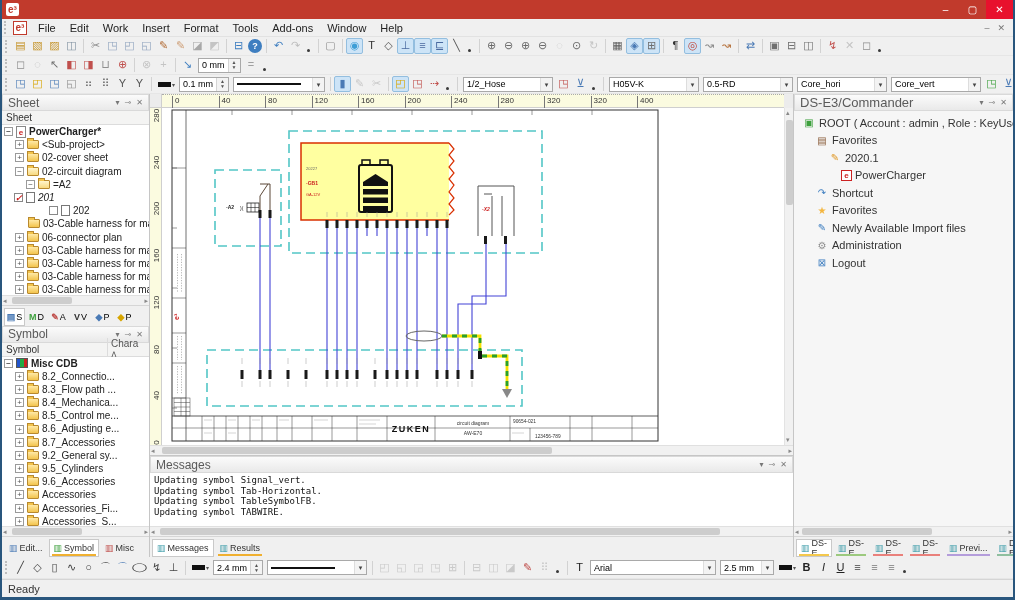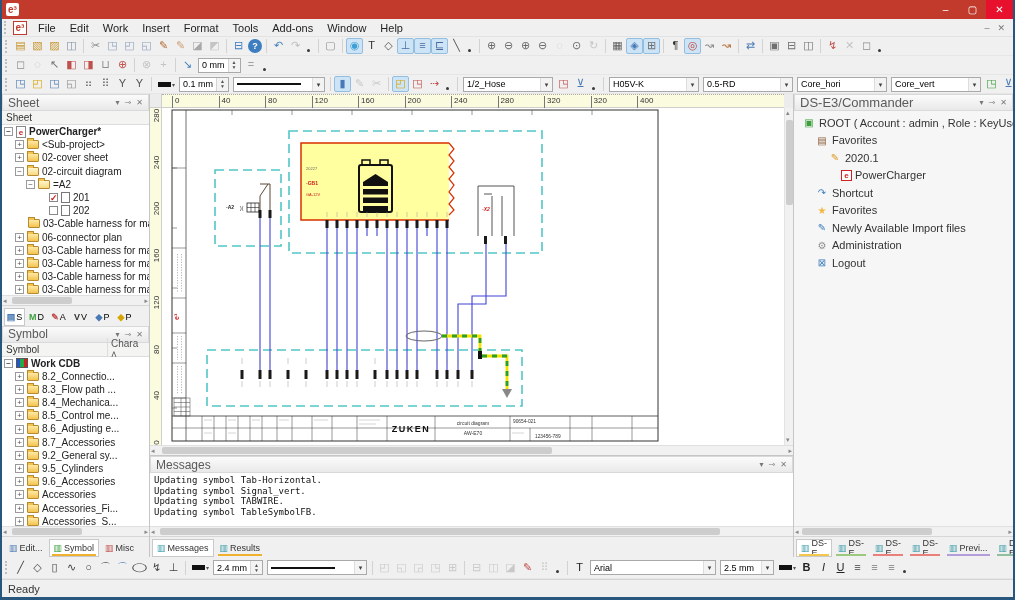--- a/index.html
+++ b/index.html
@@ -312,21 +312,21 @@
           <div class="trow" style="padding-left: 13px;">
             <span class="texp">−</span>
             <span class="ifold open"></span>
             <span>02-circuit diagram</span>
           </div>
           <div class="trow" style="padding-left: 24px;">
             <span class="texp">−</span>
             <span class="ifold open"></span>
             <span>=A2</span>
           </div>
-          <div class="trow" style="padding-left: 35px;">
+          <div class="trow" style=" font-style: italic;">
             <span class="tspace"></span>
             <span class="cb ck"></span>
             <span class="ipage"></span>
             <span>201</span>
           </div>
           <div class="trow" style="padding-left: 35px;">
             <span class="tspace"></span>
             <span class="cb"></span>
             <span class="ipage"></span>
             <span>202</span>
@@ -403,21 +403,21 @@
         </span>
       </div>
       <div class="colhdr">
         <span>Symbol</span>
         <span class="c2"><span>Chara</span> ˄</span>
       </div>
       <div class="tree" id="symbol-tree">
           <div class="trow bold" style="padding-left: 2px;">
             <span class="texp">−</span>
             <span class="icdb"></span>
-            <span>Work CDB</span>
+            <span>Misc CDB</span>
           </div>
           <div class="trow" style="padding-left: 13px;">
             <span class="texp">+</span>
             <span class="ifold"></span>
             <span>8.2_Connectio...</span>
           </div>
           <div class="trow" style="padding-left: 13px;">
             <span class="texp">+</span>
             <span class="ifold"></span>
             <span>8.3_Flow path ...</span>
@@ -797,24 +797,24 @@
       <div class="msgs">
         <div class="panelhdr">
           <span>Messages</span>
           <span class="phbtns">
             <span>▾</span>
             <span>⊸</span>
             <span>✕</span>
           </span>
         </div>
         <div class="msgbody" id="msg-body">
+            <div>Updating symbol Signal_vert.</div>
             <div>Updating symbol Tab-Horizontal.</div>
-            <div>Updating symbol Signal_vert.</div>
+            <div>Updating symbol TableSymbolFB.</div>
             <div>Updating symbol TABWIRE.</div>
-            <div>Updating symbol TableSymbolFB.</div>
           </div>
         <div class="hscroll">
           <span class="sarr" style="left:1px">◂</span>
           <span class="hthumb" style="left:10px;width:560px"></span>
         </div>
         <div class="tabstrip" id="msg-tabs">
             <span class="tab active">
               <span class="tabic" style="color: rgb(58, 155, 168);">▥</span>
               <span>Messages</span>
             </span>

